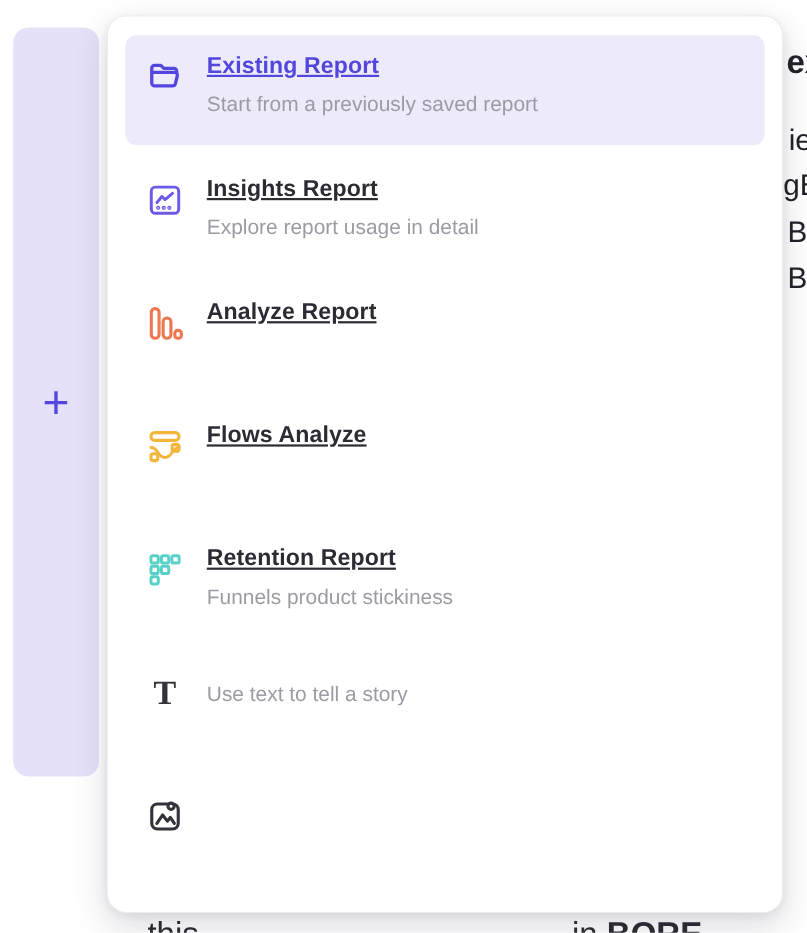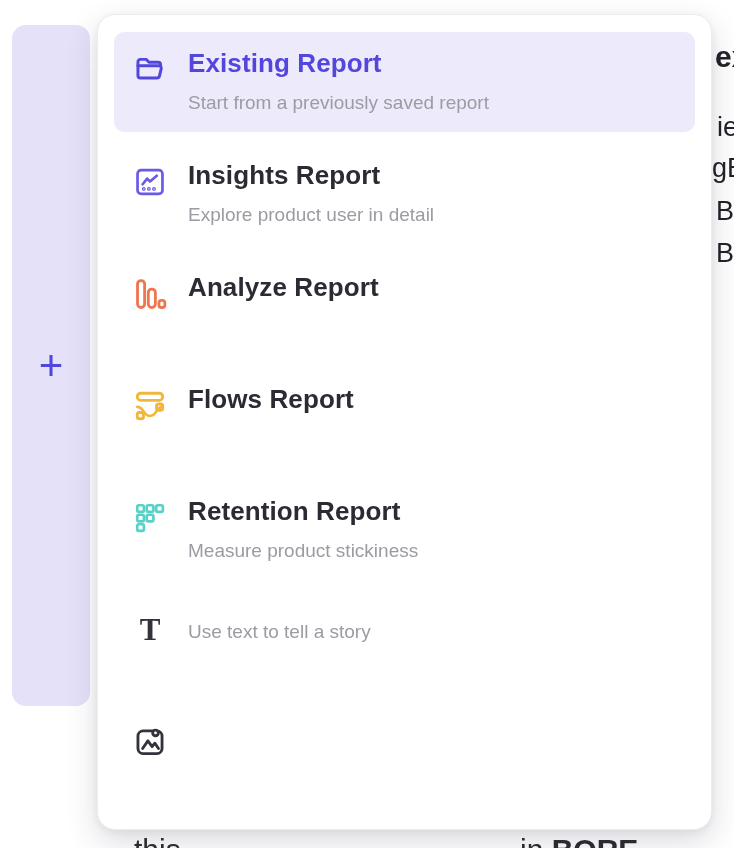--- a/index.html
+++ b/index.html
@@ -64,24 +64,25 @@
   .menu-item.active { background: #edebfb; }
   .mi-icon {
     width: 36px; height: 36px;
     flex: 0 0 36px;
     margin-top: 4px;
     display: flex; align-items: center; justify-content: center;
   }
   .mi-icon svg { width: 34px; height: 34px; display: block; }
   .mi-text { display: flex; flex-direction: column; }
   .mi-title {
-    font-size: 26px;
+    font-size: 21px;
     font-weight: 700;
     color: #2b2b33;
     letter-spacing: 0.1px;
+    text-decoration: underline;
   }
   .menu-item.active .mi-title { color: #5246dd; }
   .mi-desc {
     margin-top: 13px;
     font-size: 19px;
     font-weight: 400;
     color: #9b9ba3;
     text-align: right;
   }
   .serif-t {
@@ -134,21 +135,21 @@
       <svg viewBox="0 0 24 24" fill="none" stroke="#6a5ae8" stroke-width="1.9" stroke-linecap="round" stroke-linejoin="round">
         <rect x="3.2" y="3.6" width="17.6" height="16.8" rx="2.6"></rect>
         <polyline points="6.8,13.6 10,9.6 12,11.6 16.8,7.6"></polyline>
         <circle cx="7.6" cy="16.9" r="0.4" fill="#6a5ae8"></circle>
         <circle cx="11.2" cy="16.9" r="0.4" fill="#6a5ae8"></circle>
         <circle cx="14.8" cy="16.9" r="0.4" fill="#6a5ae8"></circle>
       </svg>
     </span>
     <span class="mi-text">
       <span class="mi-title">Insights Report</span>
-      <span class="mi-desc">Explore product user in detail</span>
+      <span class="mi-desc">Explore report usage in detail</span>
     </span>
   </div>
 
   <div class="menu-item">
     <span class="mi-icon">
       <svg viewBox="0 0 24 24" fill="none" stroke="#ee7752" stroke-width="2" stroke-linecap="round" stroke-linejoin="round">
         <rect x="3.2" y="2.5" width="5" height="19" rx="2.4"></rect>
         <rect x="10.8" y="8.5" width="5" height="13" rx="2.4"></rect>
         <rect x="18.3" y="16.5" width="4.2" height="5" rx="1.8"></rect>
       </svg>
@@ -161,38 +162,38 @@
   <div class="menu-item">
     <span class="mi-icon">
       <svg viewBox="0 0 24 24" fill="none" stroke="#f2b63d" stroke-width="2" stroke-linecap="round" stroke-linejoin="round">
         <rect x="3" y="3" width="18" height="5" rx="2.4"></rect>
         <rect x="16.6" y="10.6" width="4.4" height="4.4" rx="1.5"></rect>
         <rect x="3" y="16.6" width="4.4" height="4.4" rx="1.5"></rect>
         <path d="M3 12.6c5 0 4 6.4 9 6.4s4-6.4 9-6.4" stroke-width="1.9"></path>
       </svg>
     </span>
     <span class="mi-text">
-      <span class="mi-title">Flows Report</span>
+      <span class="mi-title">Flows Analyze</span>
     </span>
   </div>
 
   <div class="menu-item">
     <span class="mi-icon">
       <svg viewBox="0 0 24 24" fill="none" stroke="#58d2c8" stroke-width="1.9" stroke-linejoin="round">
         <rect x="3" y="3" width="4.7" height="4.7" rx="1.2"></rect>
         <rect x="9.7" y="3" width="4.7" height="4.7" rx="1.2"></rect>
         <rect x="16.4" y="3" width="4.7" height="4.7" rx="1.2"></rect>
         <rect x="3" y="9.7" width="4.7" height="4.7" rx="1.2"></rect>
         <rect x="9.7" y="9.7" width="4.7" height="4.7" rx="1.2"></rect>
         <rect x="3" y="16.4" width="4.7" height="4.7" rx="1.2"></rect>
       </svg>
     </span>
     <span class="mi-text">
       <span class="mi-title">Retention Report</span>
-      <span class="mi-desc">Measure product stickiness</span>
+      <span class="mi-desc">Funnels product stickiness</span>
     </span>
   </div>
 
   <div class="menu-item">
     <span class="mi-icon">
       <span class="serif-t">T</span>
     </span>
     <span class="mi-text">
       <span class="mi-desc">Use text to tell a story</span>
     </span>

